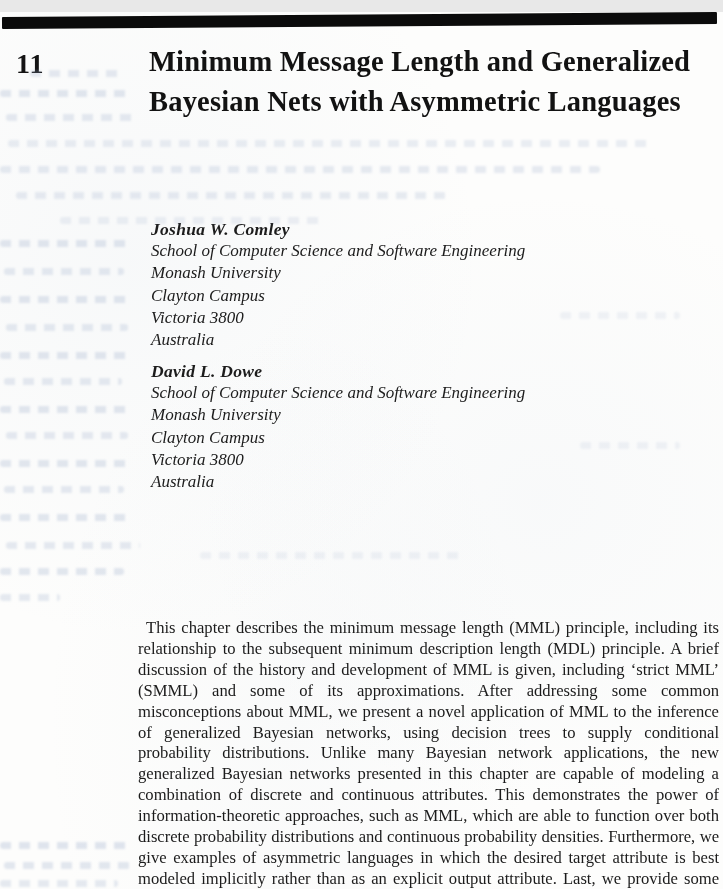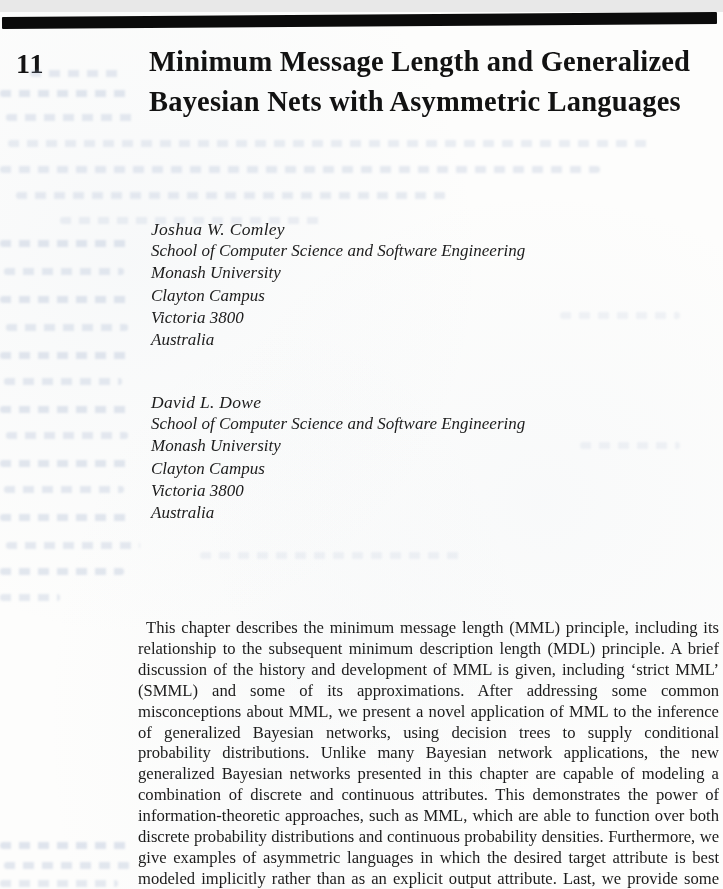--- a/index.html
+++ b/index.html
@@ -57,23 +57,23 @@
   .author-block {
     position: absolute;
     left: 151px;
     width: 480px;
     font-style: italic;
     font-size: 17px;
     line-height: 22.2px;
     color: #1c1c1c;
   }
   .author-block.first  { top: 206px; }
-  .author-block.second { top: 379px; }
+  .author-block.second { top: 348px; }
   .author-name {
-    font-weight: 400;
+    font-weight: 700;
     font-size: 17.5px;
     letter-spacing: 0.3px;
   }
 
   .abstract {
     position: absolute;
     left: 138px;
     top: 606px;
     width: 581px;
     margin: 0;

